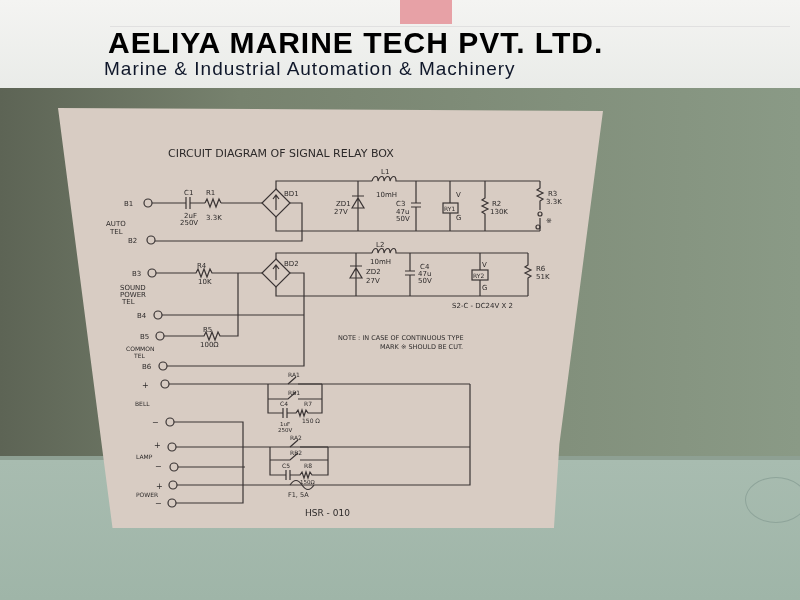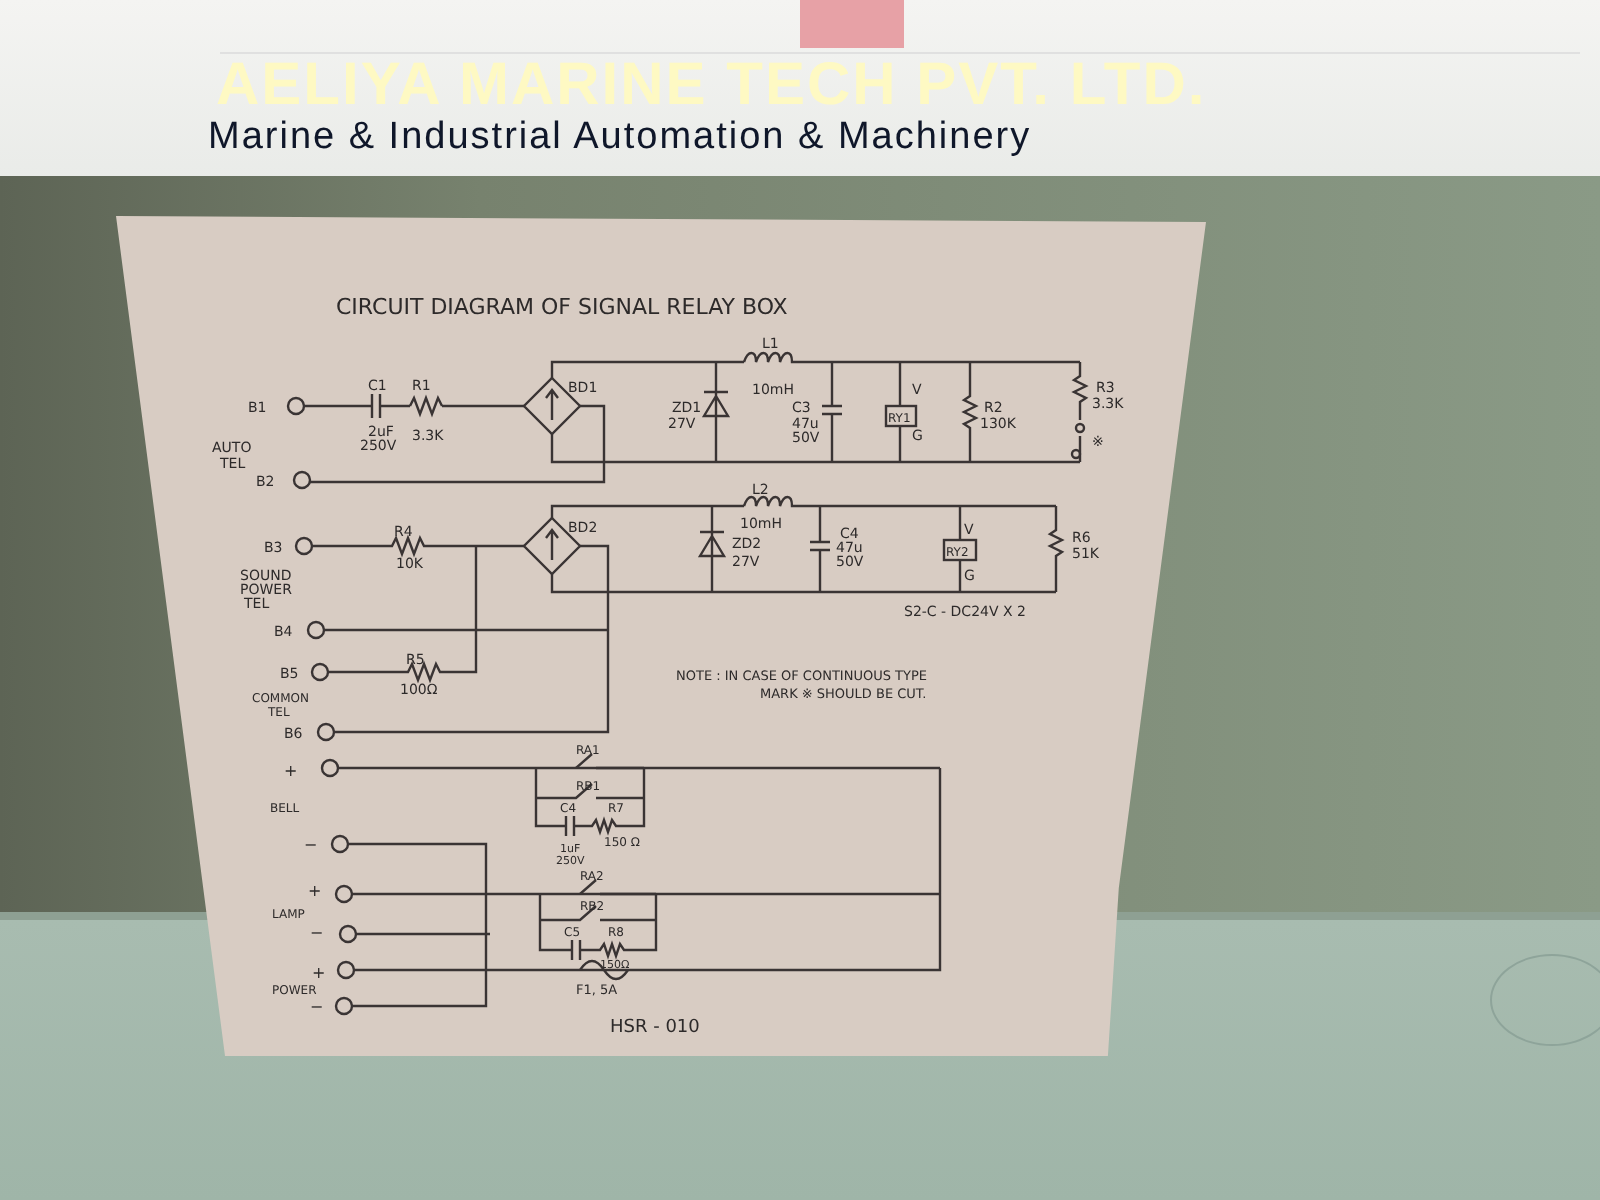--- a/index.html
+++ b/index.html
@@ -5,21 +5,21 @@
   html,body{margin:0;padding:0;}
   body{width:800px;height:600px;position:relative;overflow:hidden;background:#6f7a66;font-family:"Liberation Sans",sans-serif;}
   .top-band{position:absolute;left:0;top:0;width:800px;height:92px;background:linear-gradient(#f4f4f2,#e9ebe8);}
   .box-back{position:absolute;left:0;top:88px;width:800px;height:380px;background:linear-gradient(90deg,#5d6455 0%,#77826e 30%,#8a9a86 100%);}
   .box-lid{position:absolute;left:0;top:460px;width:800px;height:140px;background:linear-gradient(#a8bcb0,#9fb5a8);}
   .box-edge{position:absolute;left:0;top:456px;width:800px;height:6px;background:#8ea093;}
   .lid-circle{position:absolute;left:745px;top:477px;width:60px;height:44px;border:1px solid #8ea49a;border-radius:50%;}
   .sheet{position:absolute;left:58px;top:108px;width:545px;height:420px;background:#d8ccc3;
     clip-path:polygon(0 0,100% 3px,92% 80%,91% 100%,10% 100%);}
   .watermark-logo{position:absolute;left:400px;top:0;width:52px;height:24px;background:#e7a1a6;}
-  .watermark-title{position:absolute;left:108px;top:26px;font-size:30px;font-weight:bold;color:#fef9c3;letter-spacing:1px;white-space:nowrap;text-align:center;}
+  .watermark-title{position:absolute;left:108px;top:26px;font-size:30px;font-weight:bold;color:#000000;letter-spacing:1px;white-space:nowrap;text-align:center;}
   .watermark-sub{position:absolute;left:104px;top:58px;font-size:19px;color:#0f172a;letter-spacing:1px;white-space:nowrap;}
   .wm-line{position:absolute;left:110px;top:26px;width:680px;height:1px;background:#e0e0e0;}
   svg.diagram{position:absolute;left:0;top:0;}
   .lbl{font-family:"DejaVu Sans",sans-serif;fill:#2d2a2a;}
 </style>
 </head>
 <body>
 
 <div class="top-band"></div>
 <div class="wm-line"></div>

